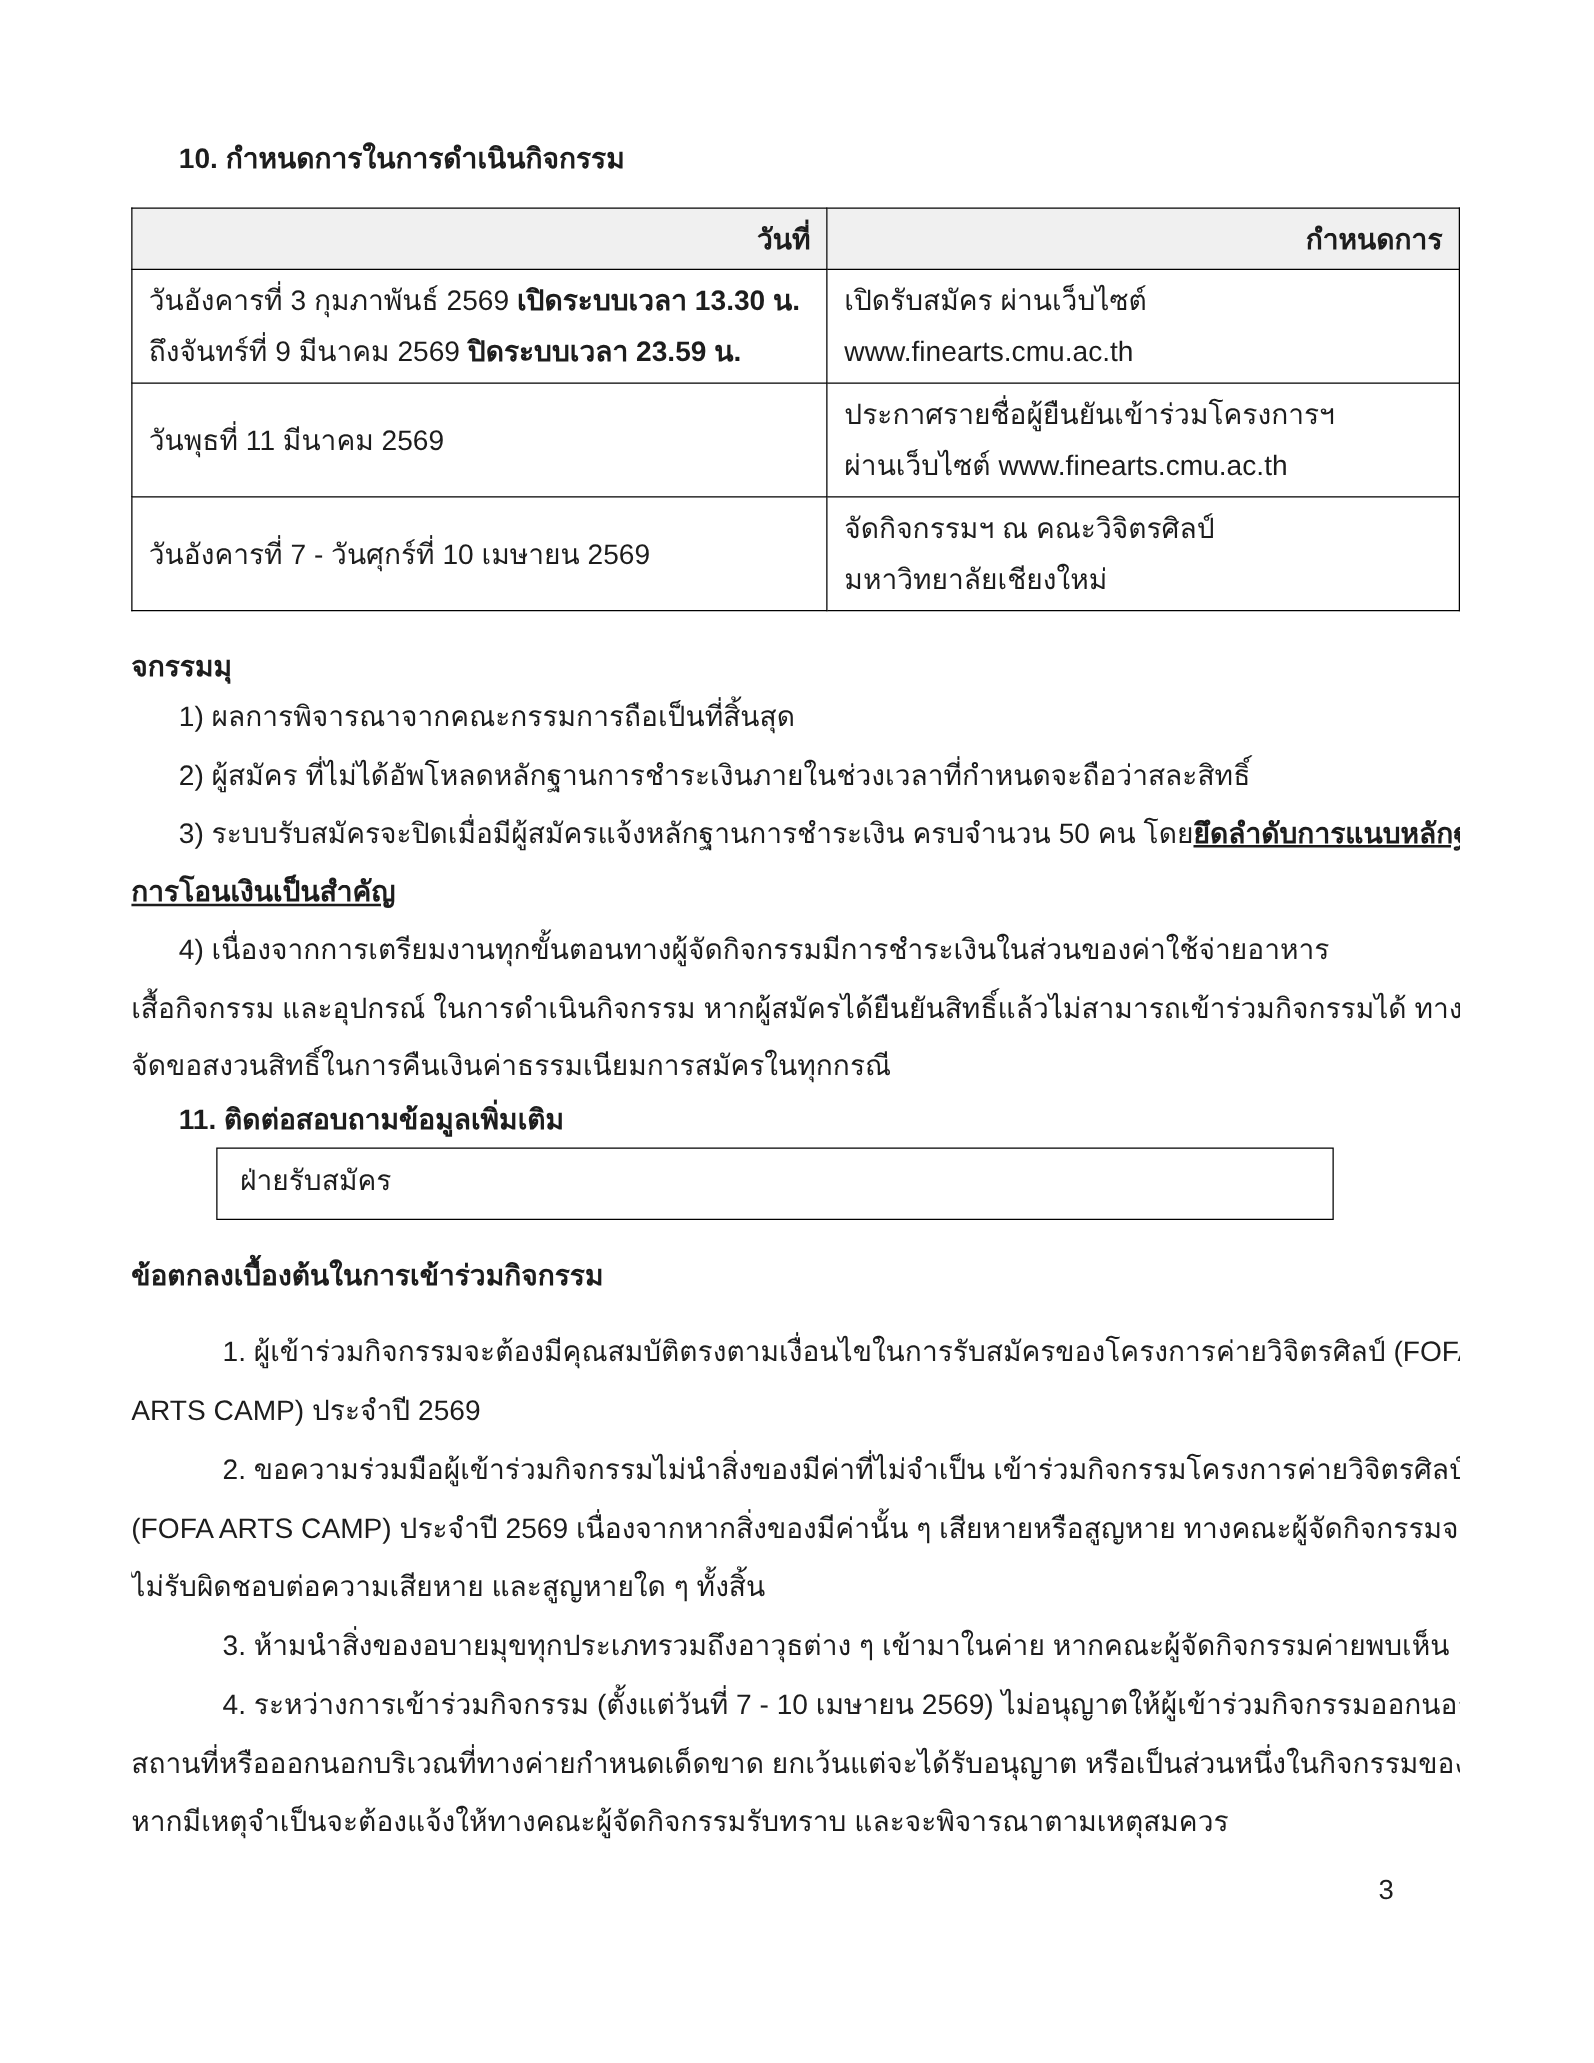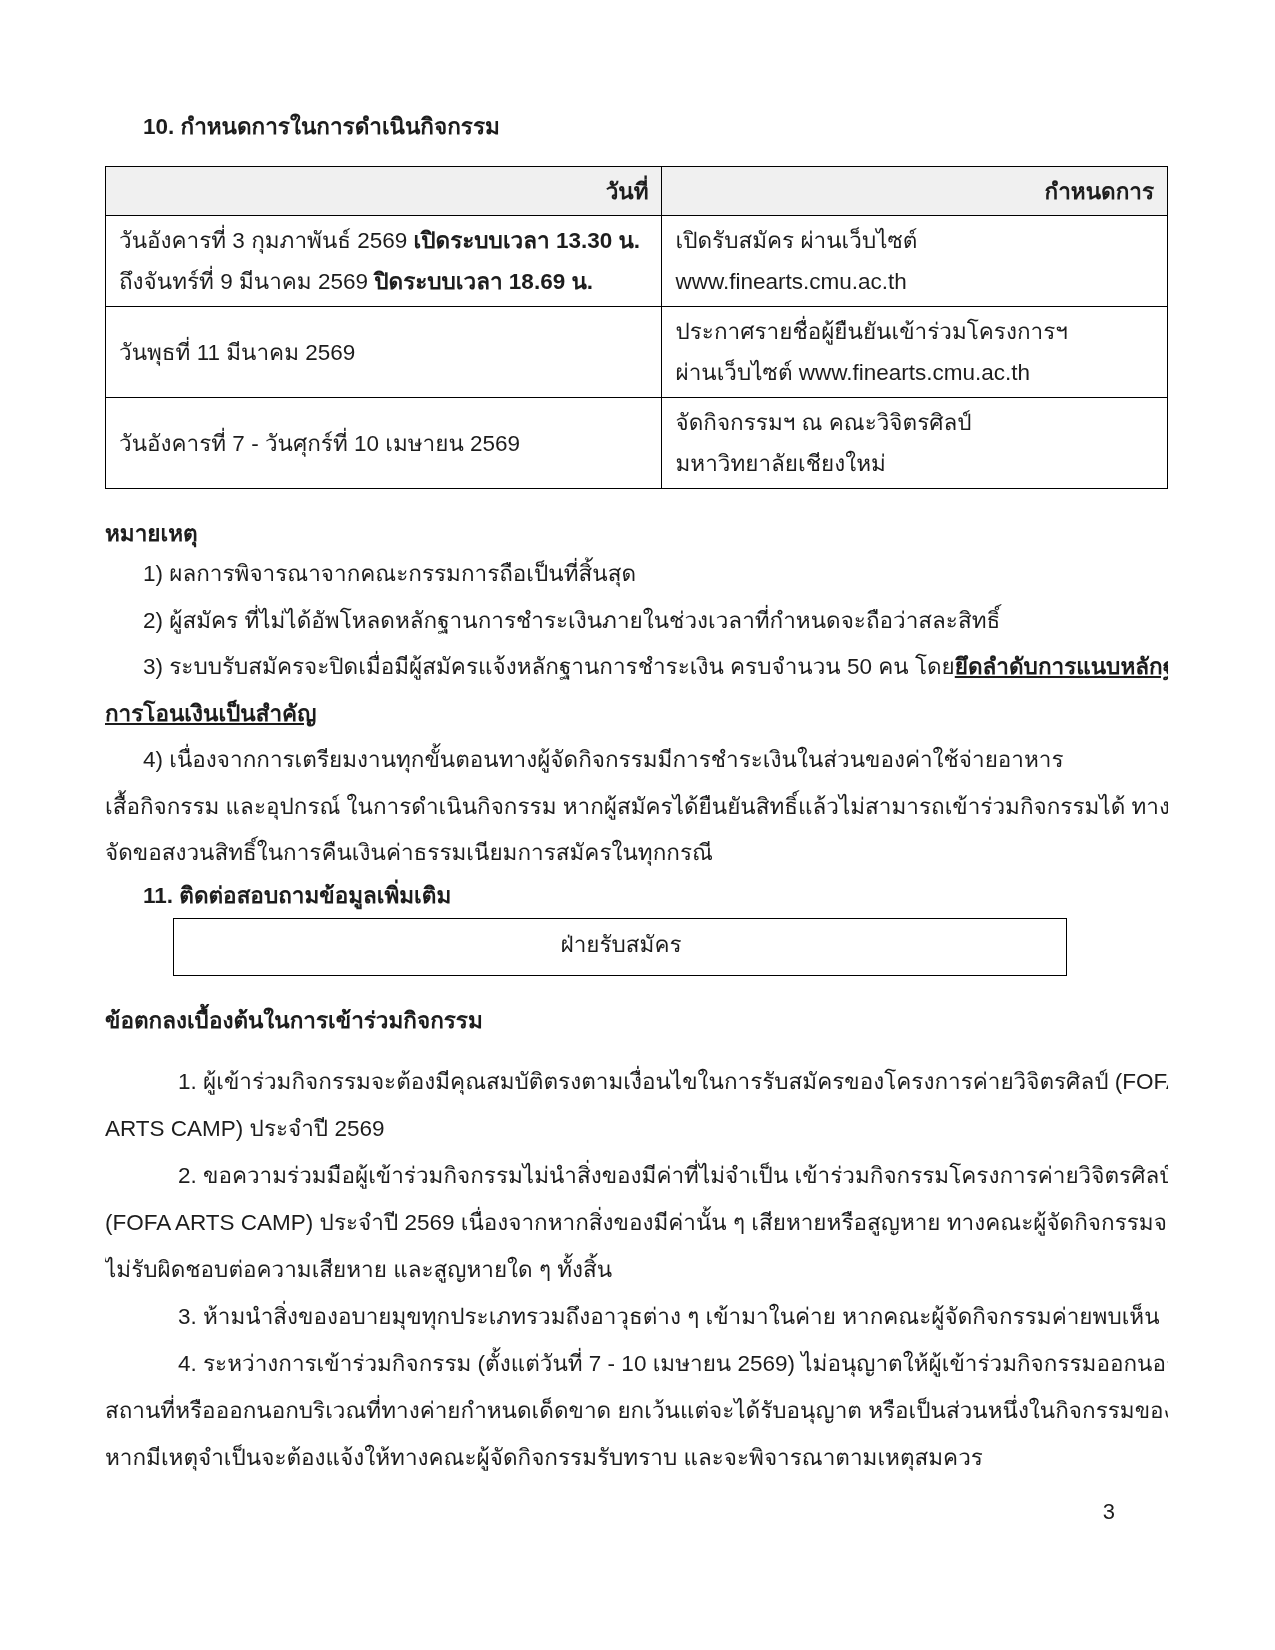--- a/index.html
+++ b/index.html
@@ -57,21 +57,21 @@
   
   .contact { margin-top: 4px; }
   .contact-box {
     box-sizing: border-box;
     border: 1.5px solid #000000;
     margin-left: 68px;
     margin-top: 7px;
     width: 894px;
     padding: 5px 16px 9px 18px;
   }
-  .contact-box .line { line-height: 42px; text-align: center; }
+  .contact-box .line { line-height: 42px; }
   .contact-box .phone { padding-left: 78px; }
 
   
   .agreement { margin-top: 30px; }
   .agreement .items { margin-top: 22px; }
   .agreement .line { line-height: 47px; }
 
   .page-number {
     position: absolute;
     top: 1497px;
@@ -95,21 +95,21 @@
     <thead>
       <tr>
         <th>วันที่</th>
         <th>กำหนดการ</th>
       </tr>
     </thead>
     <tbody>
       <tr class="r1">
         <td>
           <div class="cell-line"><span>วันอังคารที่ 3 กุมภาพันธ์ 2569 </span><span class="b">เปิดระบบเวลา 13.30 น.</span></div>
-          <div class="cell-line"><span>ถึงจันทร์ที่ 9 มีนาคม 2569 </span><span class="b">ปิดระบบเวลา 18.69 น.</span></div>
+          <div class="cell-line"><span>ถึงจันทร์ที่ 9 มีนาคม 2569 </span><span class="b">ปิดระบบเวลา 23.59 น.</span></div>
         </td>
         <td>
           <div class="cell-line">เปิดรับสมัคร ผ่านเว็บไซต์</div>
           <div class="cell-line">www.finearts.cmu.ac.th</div>
         </td>
       </tr>
       <tr class="r2">
         <td>
           <div class="cell-line">วันพุธที่ 11 มีนาคม 2569</div>
         </td>
@@ -124,21 +124,21 @@
         </td>
         <td>
           <div class="cell-line">จัดกิจกรรมฯ ณ คณะวิจิตรศิลป์</div>
           <div class="cell-line">มหาวิทยาลัยเชียงใหม่</div>
         </td>
       </tr>
     </tbody>
   </table>
 
   <div class="notes">
-    <div class="sec-heading">หมายเหตุ</div>
+    <div class="sec-heading">จกรรมมุ</div>
     <div class="line ind-s">1) ผลการพิจารณาจากคณะกรรมการถือเป็นที่สิ้นสุด</div>
     <div class="line ind-s">2) ผู้สมัคร ที่ไม่ได้อัพโหลดหลักฐานการชำระเงินภายในช่วงเวลาที่กำหนดจะถือว่าสละสิทธิ์</div>
     <div class="line ind-s"><span>3) ระบบรับสมัครจะปิดเมื่อมีผู้สมัครแจ้งหลักฐานการชำระเงิน ครบจำนวน 50 คน โดย</span><span class="bu">ยึดลำดับการแนบหลักฐาน</span></div>
     <div class="line"><span class="bu">การโอนเงินเป็นสำคัญ</span></div>
     <div class="line ind-s">4) เนื่องจากการเตรียมงานทุกขั้นตอนทางผู้จัดกิจกรรมมีการชำระเงินในส่วนของค่าใช้จ่ายอาหาร</div>
     <div class="line">เสื้อกิจกรรม และอุปกรณ์ ในการดำเนินกิจกรรม หากผู้สมัครได้ยืนยันสิทธิ์แล้วไม่สามารถเข้าร่วมกิจกรรมได้ ทางคณะผู้</div>
     <div class="line">จัดขอสงวนสิทธิ์ในการคืนเงินค่าธรรมเนียมการสมัครในทุกกรณี</div>
   </div>
 
   <div class="contact">

